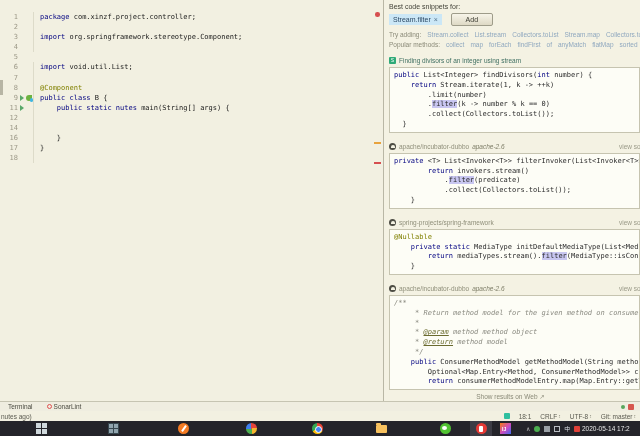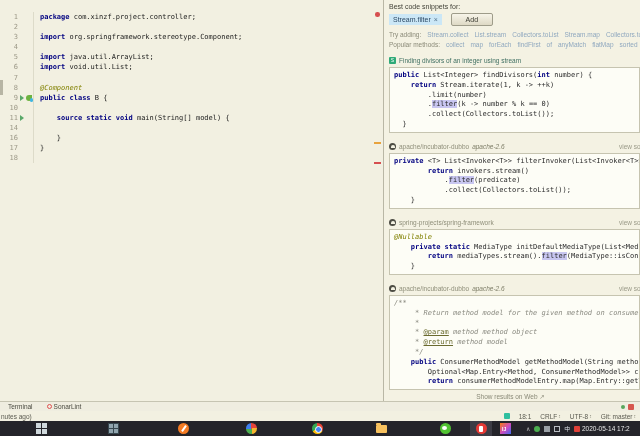--- a/index.html
+++ b/index.html
@@ -7,22 +7,22 @@
   body { font-family:"Liberation Sans", sans-serif; }
   #app { position:relative; width:640px; height:436px; background:#f2f0e1; overflow:hidden; }
 
   
   #editor { position:absolute; left:0; top:0; width:383px; height:401px; background:#f2f0e1; overflow:hidden; }
   #editor-lines { position:absolute; left:0; top:12px; right:0; }
   .ed-line { display:flex; height:10.1px; line-height:10.1px; font-size:7px; }
   .ed-num { width:18px; text-align:right; color:#9c9887; font-family:"DejaVu Sans Mono", monospace; }
   .ed-gut { width:15px; position:relative; }
   .ed-code { font-family:"DejaVu Sans Mono", monospace; white-space:pre; color:#1a1a1a; padding-left:6px; border-left:1px solid #dddbc9; }
-  .kw { color:#000080; font-weight:bold;text-align:right; }
-  .ann { color:#808000;font-style:italic; }
+  .kw { color:#000080; font-weight:normal;text-align:right; }
+  .ann { color:#808000; }
   .hl { background:#f3eda0; }
   .err { text-decoration:underline wavy #e03030 1px; text-underline-offset:1px; }
   .run-arrow { position:absolute; left:2px; top:2.5px; width:0; height:0; border-left:4px solid #59a869; border-top:3px solid transparent; border-bottom:3px solid transparent; }
   .bean-icon { position:absolute; left:8px; top:2px; width:6px; height:6px; background:#6db33f; border-radius:50% 0 50% 50%; }
   .bean-icon::after { content:""; position:absolute; right:-1px; bottom:-1px; width:3.5px; height:3.5px; background:#40b6e0; border-radius:50%; }
   #ed-stripe { position:absolute; right:1px; top:0; width:8px; height:100%; }
   .stripe-err-top { position:absolute; left:1px; top:12px; width:4.5px; height:4.5px; border-radius:50%; background:#d64f4f; }
   .stripe-warn { position:absolute; left:0; top:142px; width:7px; height:2px; background:#e8a33d; }
   .stripe-err { position:absolute; left:0; top:162px; width:7px; height:2px; background:#d64f4f; }
   #left-handle { position:absolute; left:0; top:80px; width:3px; height:15px; background:#b7b5a4; }
@@ -44,21 +44,21 @@
   .gh-icon { width:7px; height:7px; background:#4d4d44; border-radius:50%; flex:0 0 auto; position:relative; }
   .gh-icon::after { content:""; position:absolute; left:1.5px; top:2px; width:4px; height:3px; background:#f4f2e3; border-radius:2px 2px 0 0; }
   .sec-title { color:#3f6f62; }
   .repo-name { color:#8f8f7a; }
   .repo-ref { color:#7c7c66; font-style:italic; }
   .view-link { position:absolute; left:230px; top:1px; color:#9a9a88; }
   .codebox { margin-top:2px; margin-right:0; background:#fdfdf6; border:1px solid #c6c4b0; padding:3px 4px 2px 4px; overflow:hidden; }
   .codebox pre { font-family:"DejaVu Sans Mono", monospace; font-size:7px; line-height:9.8px; color:#2b2b2b; white-space:pre; }
   .hlt { background:#c8c6f0;text-align:right; }
   .cmt { color:#8a8a80; font-style:italic; }
-  .tag { color:#6b6b2f; text-decoration:underline; }
+  .tag { color:#6b6b2f; font-style:italic; text-decoration:underline; }
   #panel-footer { margin-top:3px; text-align:center; font-size:6.5px; color:#8a8a78; padding-right:8px; }
 
   
   #toolbar { position:absolute; left:0; top:401px; width:640px; height:10px; background:#efede0; border-top:1px solid #c6c4b2; display:flex; align-items:center; font-size:6.5px; color:#4a4a40; }
   #terminal-btn { margin-left:8px; }
   #sonar-btn { margin-left:14px; display:flex; align-items:center; gap:2px; }
   .sonar-dot { width:5px; height:5px; border-radius:50%; border:1.5px solid #e05050; }
   #toolbar-notif { position:absolute; right:6px; top:2px; width:6px; height:6px; border-radius:1px; background:#d6574f; }
   #toolbar-notif::after { content:""; position:absolute; left:-7px; top:1px; width:4px; height:4px; border-radius:50%; background:#58a55c; }
 
@@ -124,21 +124,20 @@
           <span class="ed-code"><span class="kw">import</span><span> org.springframework.stereotype.Component;</span></span>
         </div>
         <div class="ed-line">
           <span class="ed-num">4</span>
           <span class="ed-gut"></span>
           <span class="ed-code"></span>
         </div>
         <div class="ed-line">
           <span class="ed-num">5</span>
           <span class="ed-gut"></span>
-          <span class="ed-code"><span class="kw">import</span><span> java.util.ArrayList;</span></span>
         </div>
         <div class="ed-line">
           <span class="ed-num">6</span>
           <span class="ed-gut"></span>
           <span class="ed-code"><span class="kw">import</span><span> void.util.List;</span></span>
         </div>
         <div class="ed-line">
           <span class="ed-num">7</span>
           <span class="ed-gut"></span>
           <span class="ed-code"></span>
@@ -150,30 +149,30 @@
         </div>
         <div class="ed-line">
           <span class="ed-num">9</span>
           <span class="ed-gut">
             <i class="run-arrow"></i>
             <i class="bean-icon"></i>
           </span>
           <span class="ed-code"><span class="kw">public class</span><span> B {</span></span>
         </div>
         <div class="ed-line">
-          <span class="ed-num">10</span>
-          <span class="ed-gut"></span>
-          <span class="ed-code"></span>
-        </div>
-        <div class="ed-line">
           <span class="ed-num">11</span>
           <span class="ed-gut">
             <i class="run-arrow"></i>
           </span>
-          <span class="ed-code"><span>    </span><span class="kw">source static void</span><span> main(String[] model) {</span></span>
+          <span class="ed-code"><span>    </span><span class="kw">public static nutes</span><span> main(String[] args) {</span></span>
+        </div>
+        <div class="ed-line">
+          <span class="ed-num">12</span>
+          <span class="ed-gut"></span>
+          <span class="ed-code"></span>
         </div>
         <div class="ed-line">
           <span class="ed-num">14</span>
           <span class="ed-gut"></span>
           <span class="ed-code"></span>
         </div>
         <div class="ed-line">
           <span class="ed-num">16</span>
           <span class="ed-gut"></span>
           <span class="ed-code"><span>    }</span></span>

